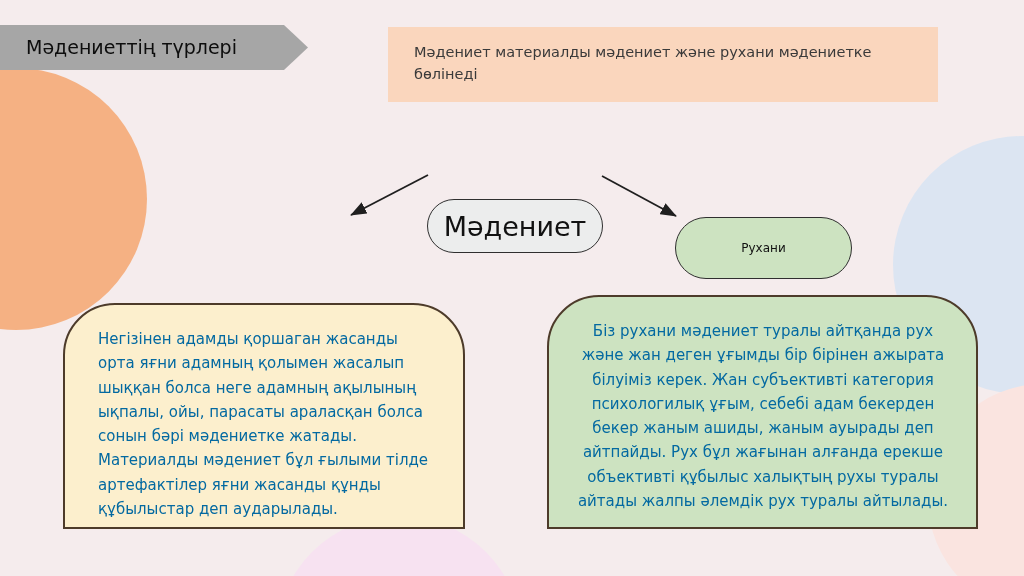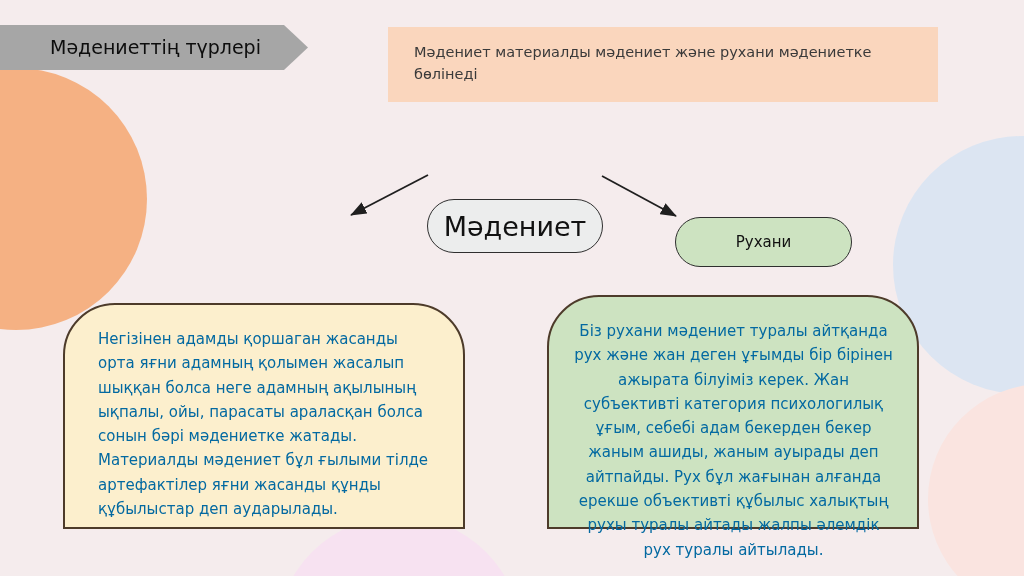--- a/index.html
+++ b/index.html
@@ -59,21 +59,21 @@
     top: 25px;
     width: 308px;
     height: 45px;
     background: #a6a6a6;
     -webkit-clip-path: polygon(0 0, 284px 0, 308px 50%, 284px 100%, 0 100%);
     clip-path: polygon(0 0, 284px 0, 308px 50%, 284px 100%, 0 100%);
     display: flex;
     align-items: center;
   }
   .banner-text {
-    margin-left: 50px;
+    margin-left: 26px;
     font-size: 19px;
     color: #0d0d0d;
     line-height: 1.1;
     white-space: nowrap;
   }
 
   
   .note-box {
     position: absolute;
     left: 388px;
@@ -115,23 +115,23 @@
     top: 217px;
     width: 177px;
     height: 53px;
     background: #fdf2cd;
     font-size: 20px;
   }
   .node-right {
     left: 675px;
     top: 217px;
     width: 177px;
-    height: 50px;
+    height: 62px;
     background: #cde3c1;
-    font-size: 15px;
+    font-size: 12px;
   }
 
   
   .connectors {
     position: absolute;
     left: 0;
     top: 0;
     width: 1024px;
     height: 576px;
     pointer-events: none;
@@ -151,21 +151,21 @@
     left: 63px;
     top: 303px;
     width: 402px;
     height: 226px;
     background: #fcefcd;
     padding: 22px 30px 0 33px;
   }
   .panel-right {
     left: 547px;
     top: 295px;
-    width: 372px;
+    width: 431px;
     height: 234px;
     background: #cde3c1;
     padding: 22px 24px 0 25px;
   }
   .panel-text {
     font-size: 15px;
     line-height: 1.62;
     color: #0369a1;
   }
   .panel-right .panel-text {

